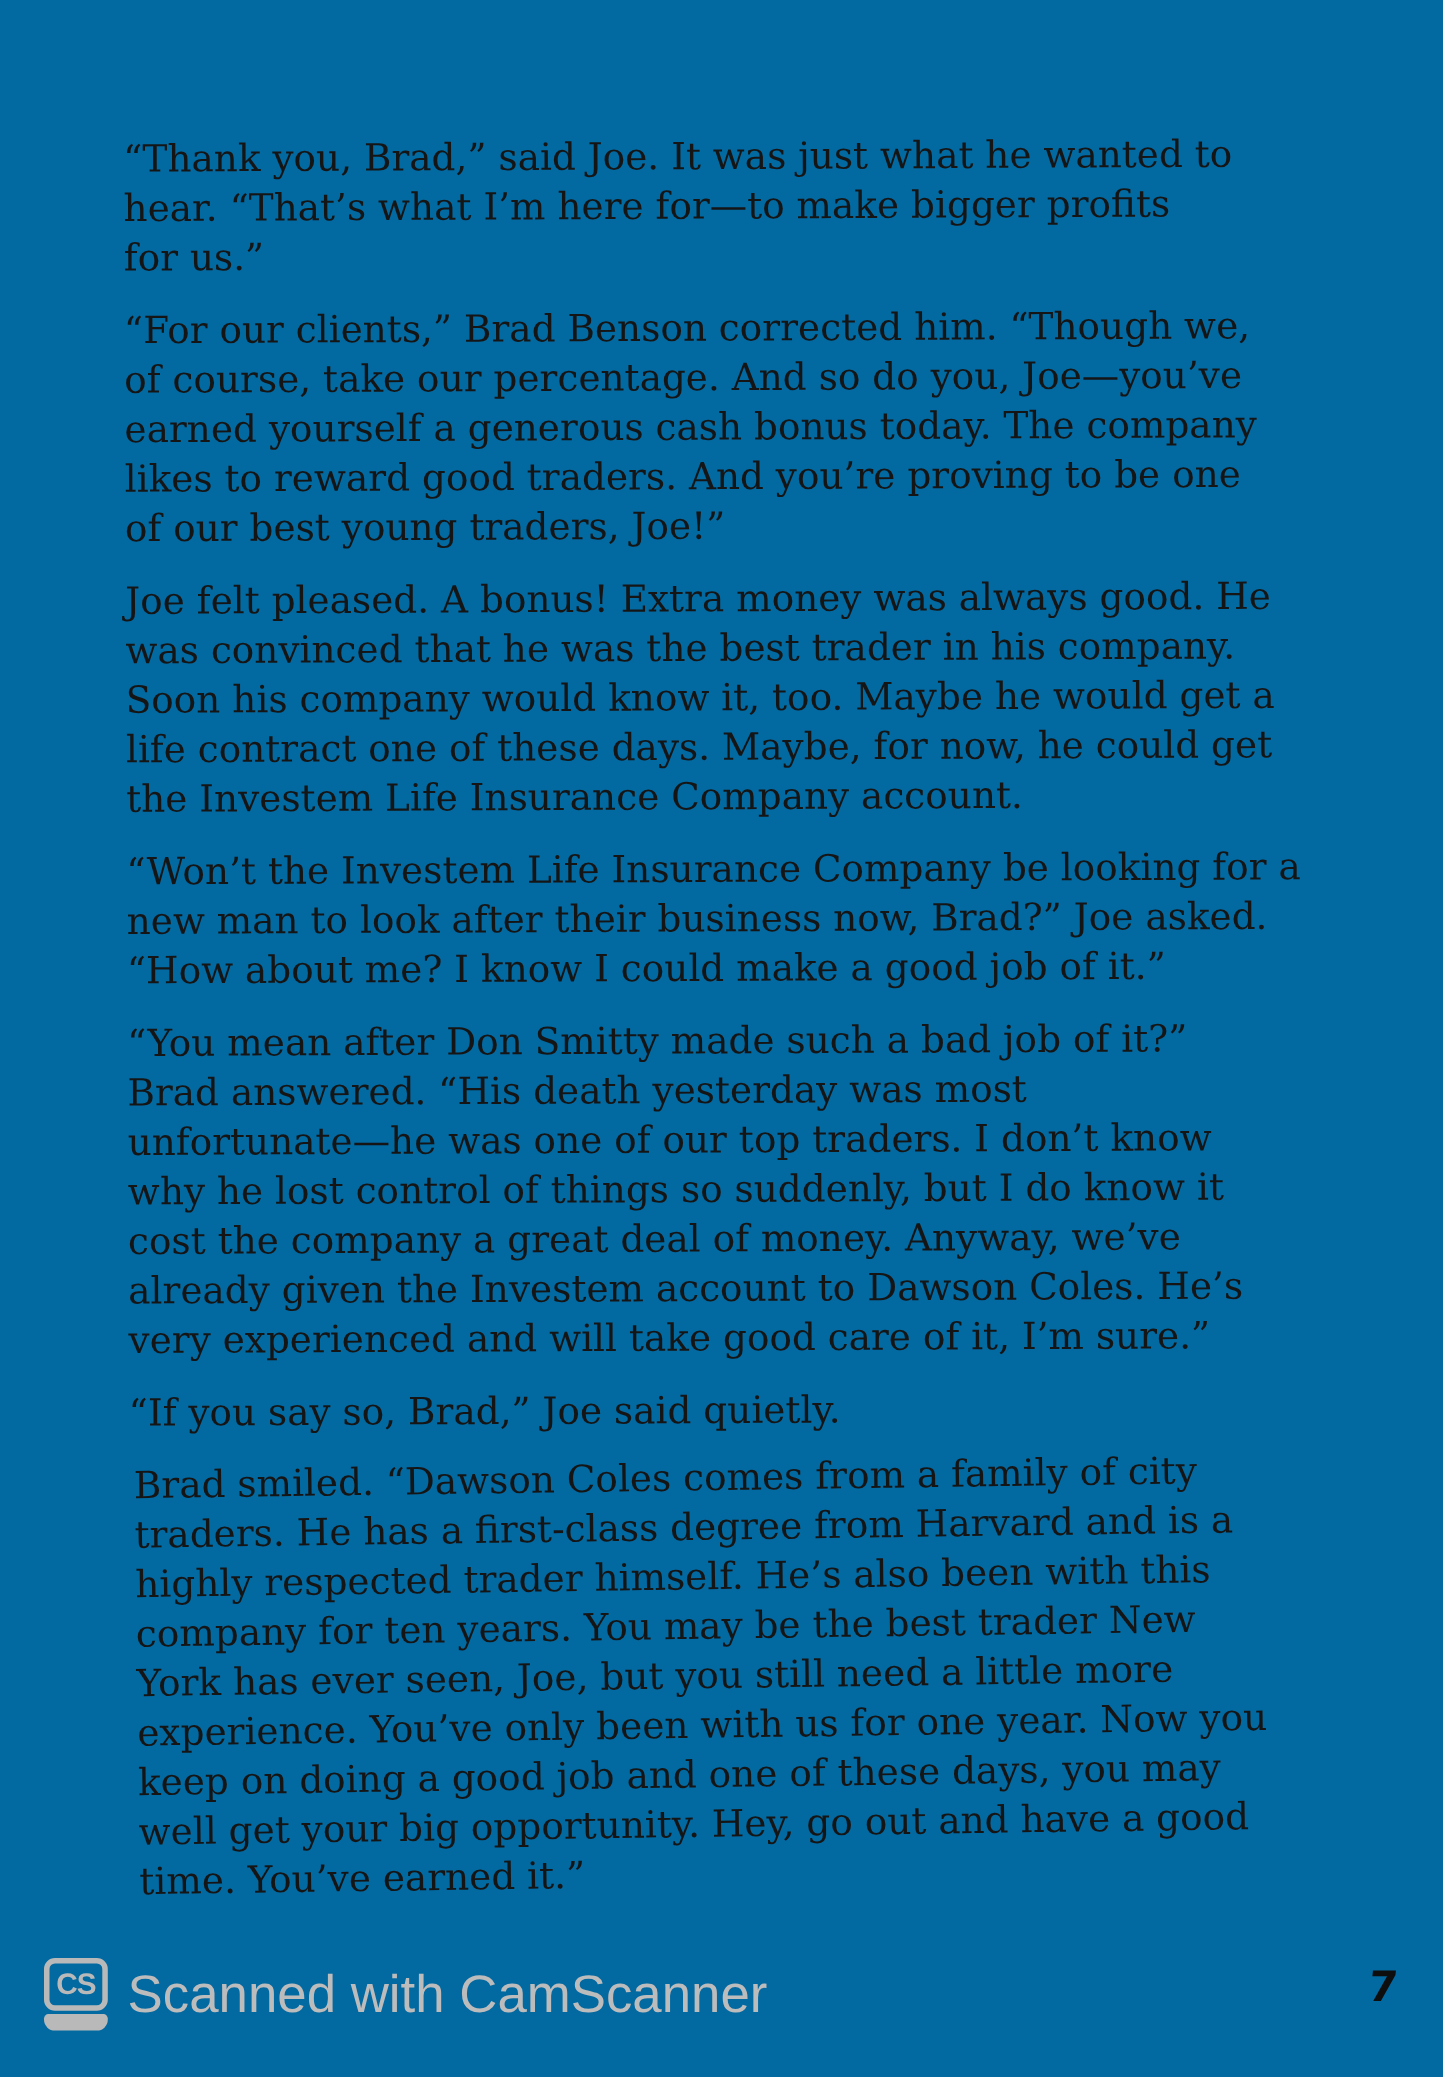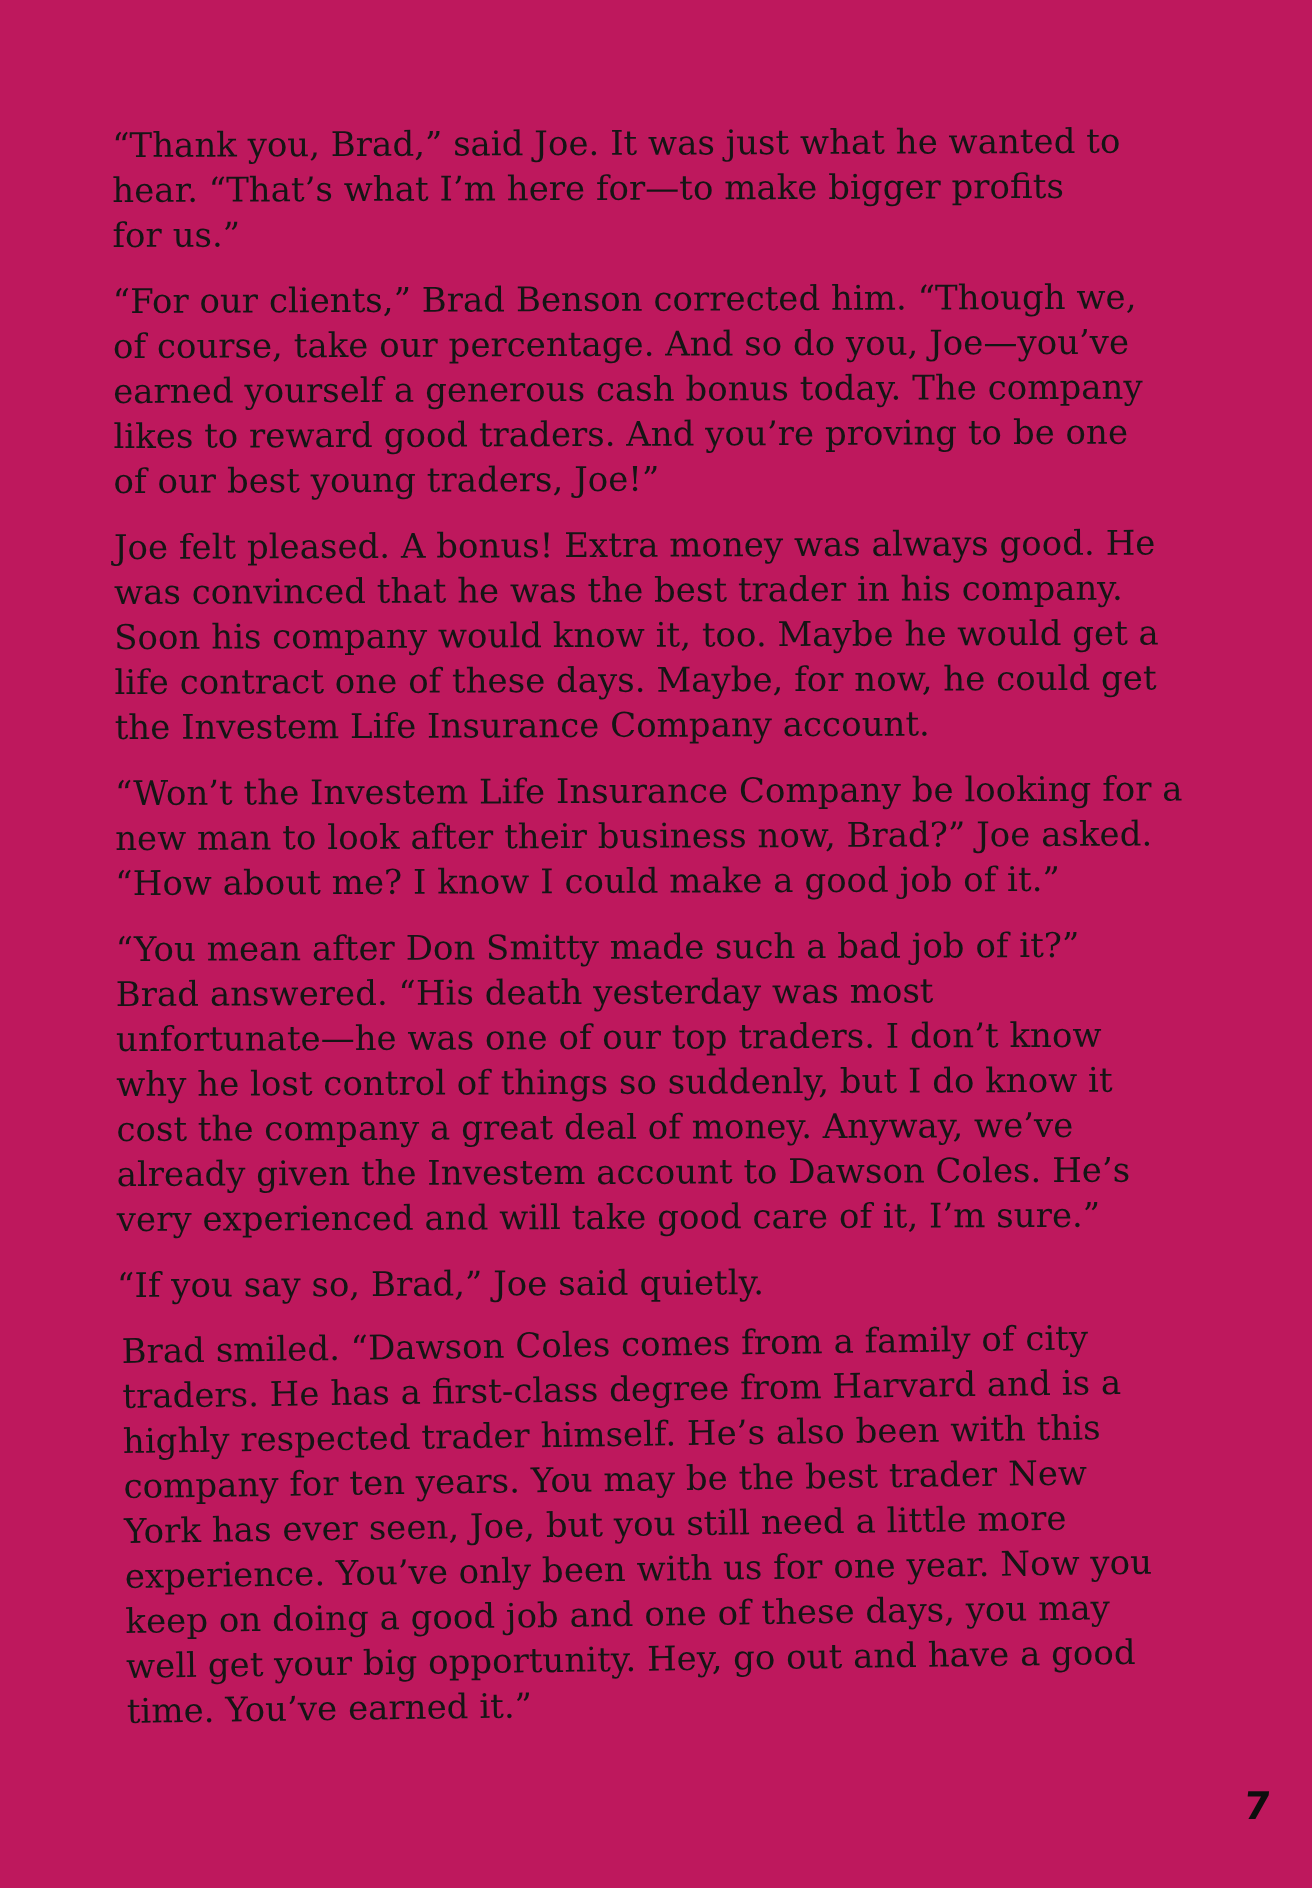--- a/index.html
+++ b/index.html
@@ -8,21 +8,21 @@
     width: 1312px;
     height: 1888px;
     background: #ffffff;
     overflow: hidden;
     font-family: "DejaVu Serif", serif;
   }
   .page {
     position: relative;
     width: 1312px;
     height: 1888px;
-    background: #be185d;
+    background: #0369a1;
   }
   .page-text {
     position: absolute;
     top: 123px;
     left: 112px;
     right: 40px;
     color: #151515;
     font-size: 34px;
     line-height: 45px;
     transform: rotate(-0.25deg);
@@ -144,16 +144,23 @@
         <span class="line">highly respected trader himself. He’s also been with this</span>
         <span class="line">company for ten years. You may be the best trader New</span>
         <span class="line">York has ever seen, Joe, but you still need a little more</span>
         <span class="line">experience. You’ve only been with us for one year. Now you</span>
         <span class="line">keep on doing a good job and one of these days, you may</span>
         <span class="line">well get your big opportunity. Hey, go out and have a good</span>
         <span class="line">time. You’ve earned it.”</span>
       </p>
     </div>
 
+  <div class="watermark">
+    <div class="cs-icon">
+      <div class="cs-icon-top">CS</div>
+      <div class="cs-icon-bottom"></div>
+    </div>
+    <div class="watermark-label">Scanned with CamScanner</div>
+  </div>
 
   <div class="page-number">7</div>
 
 </div>
 
 </body></html>

